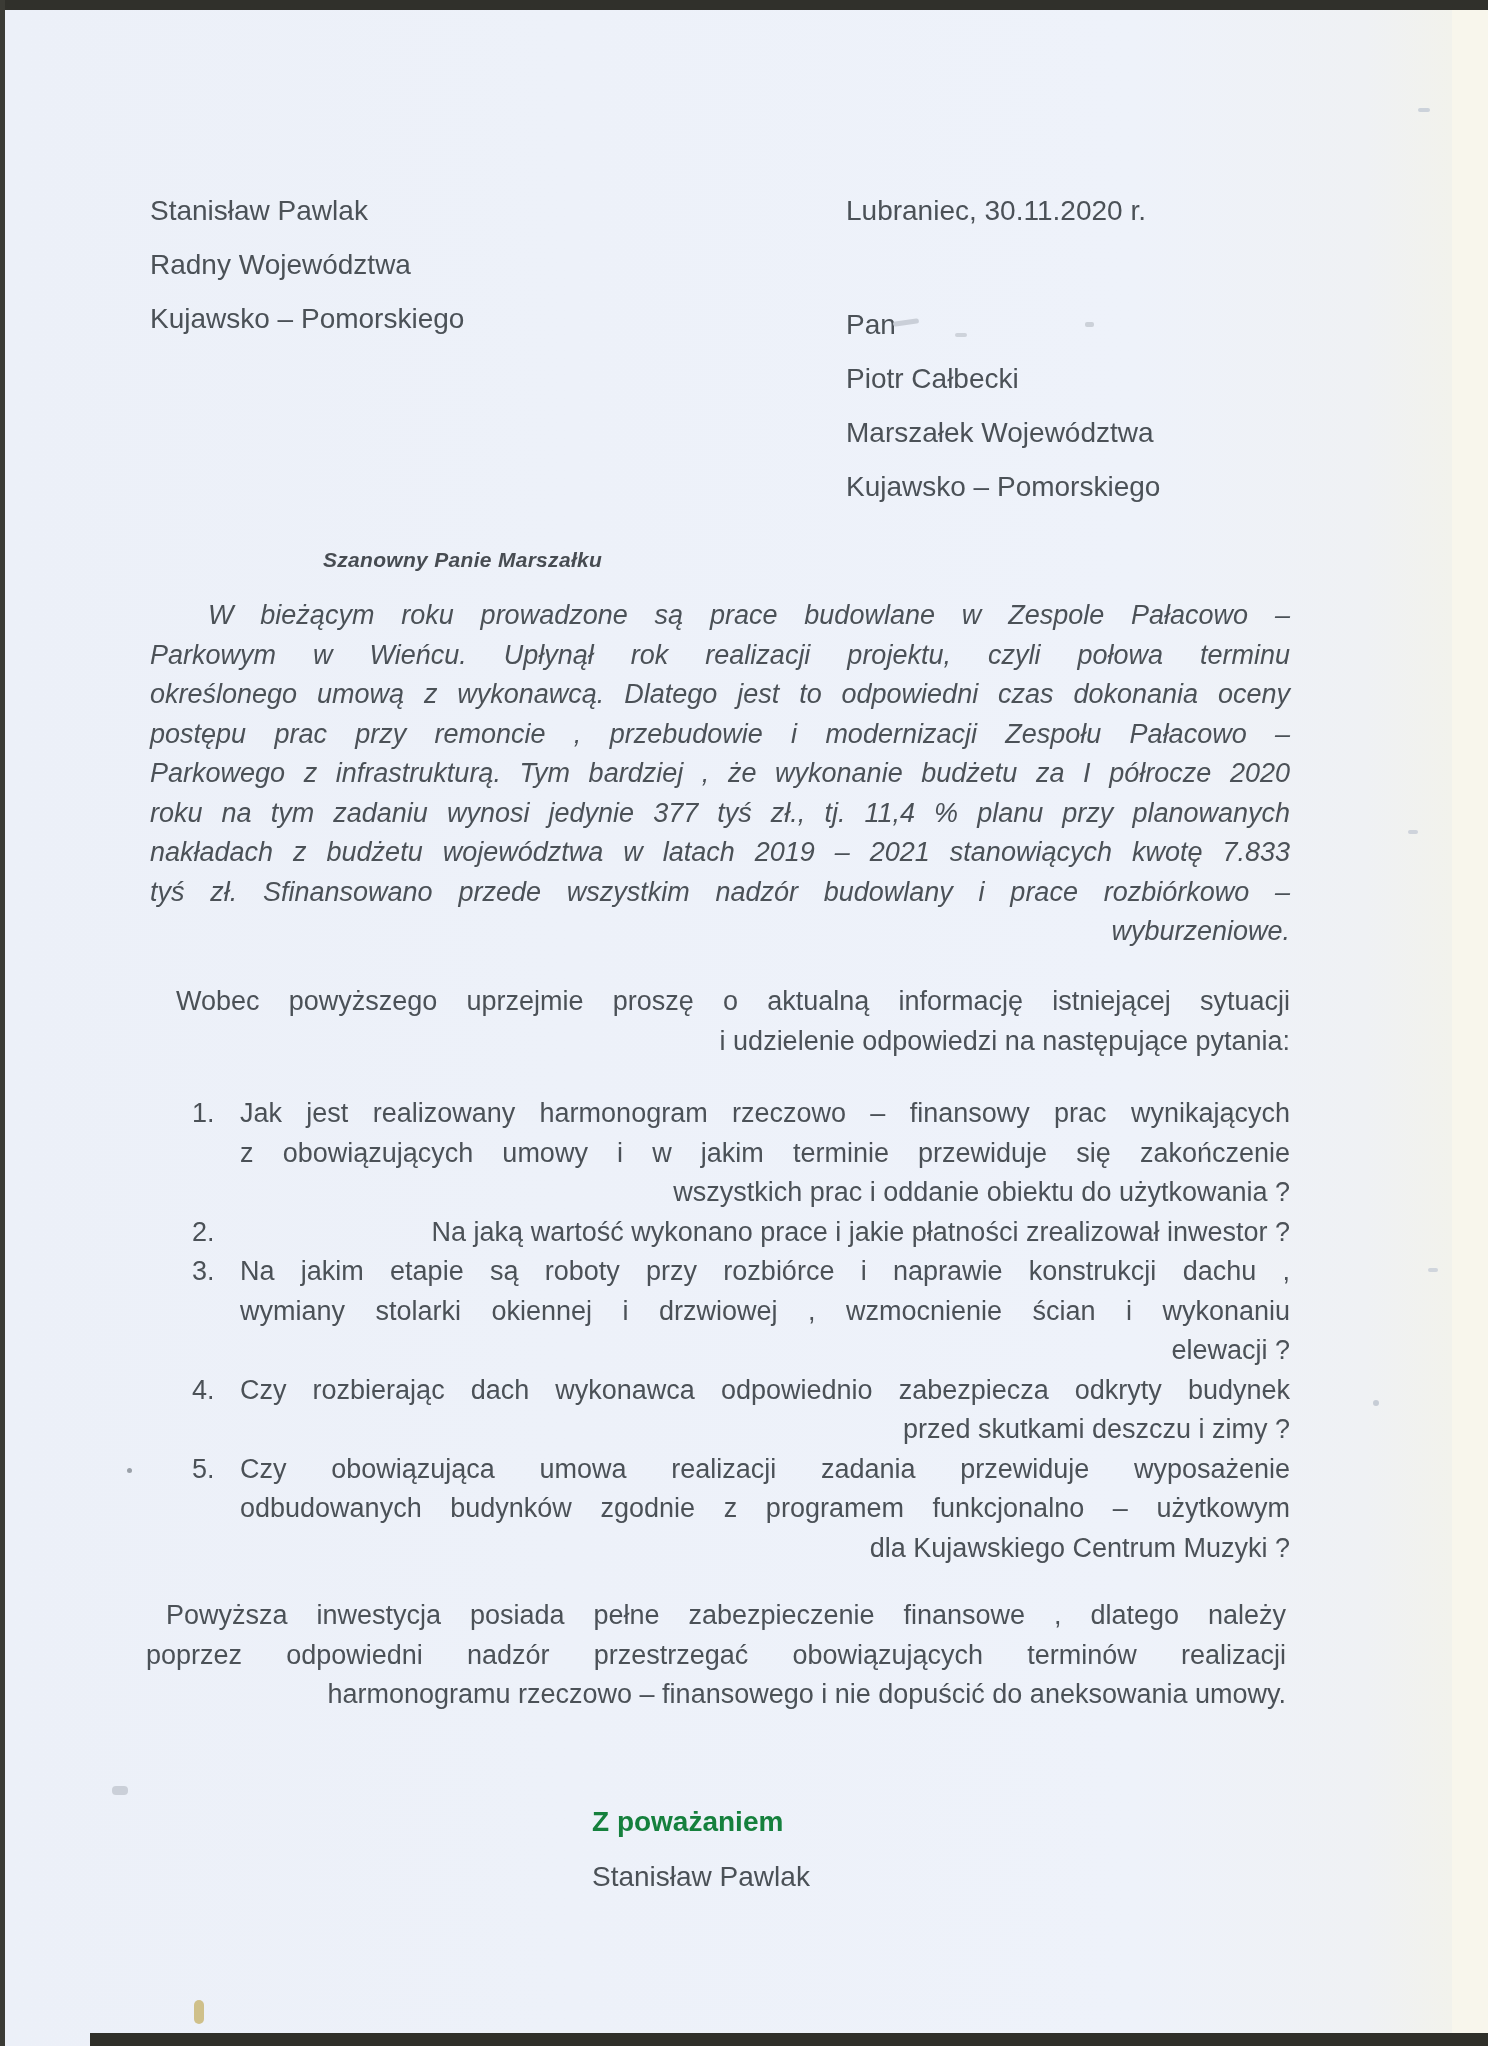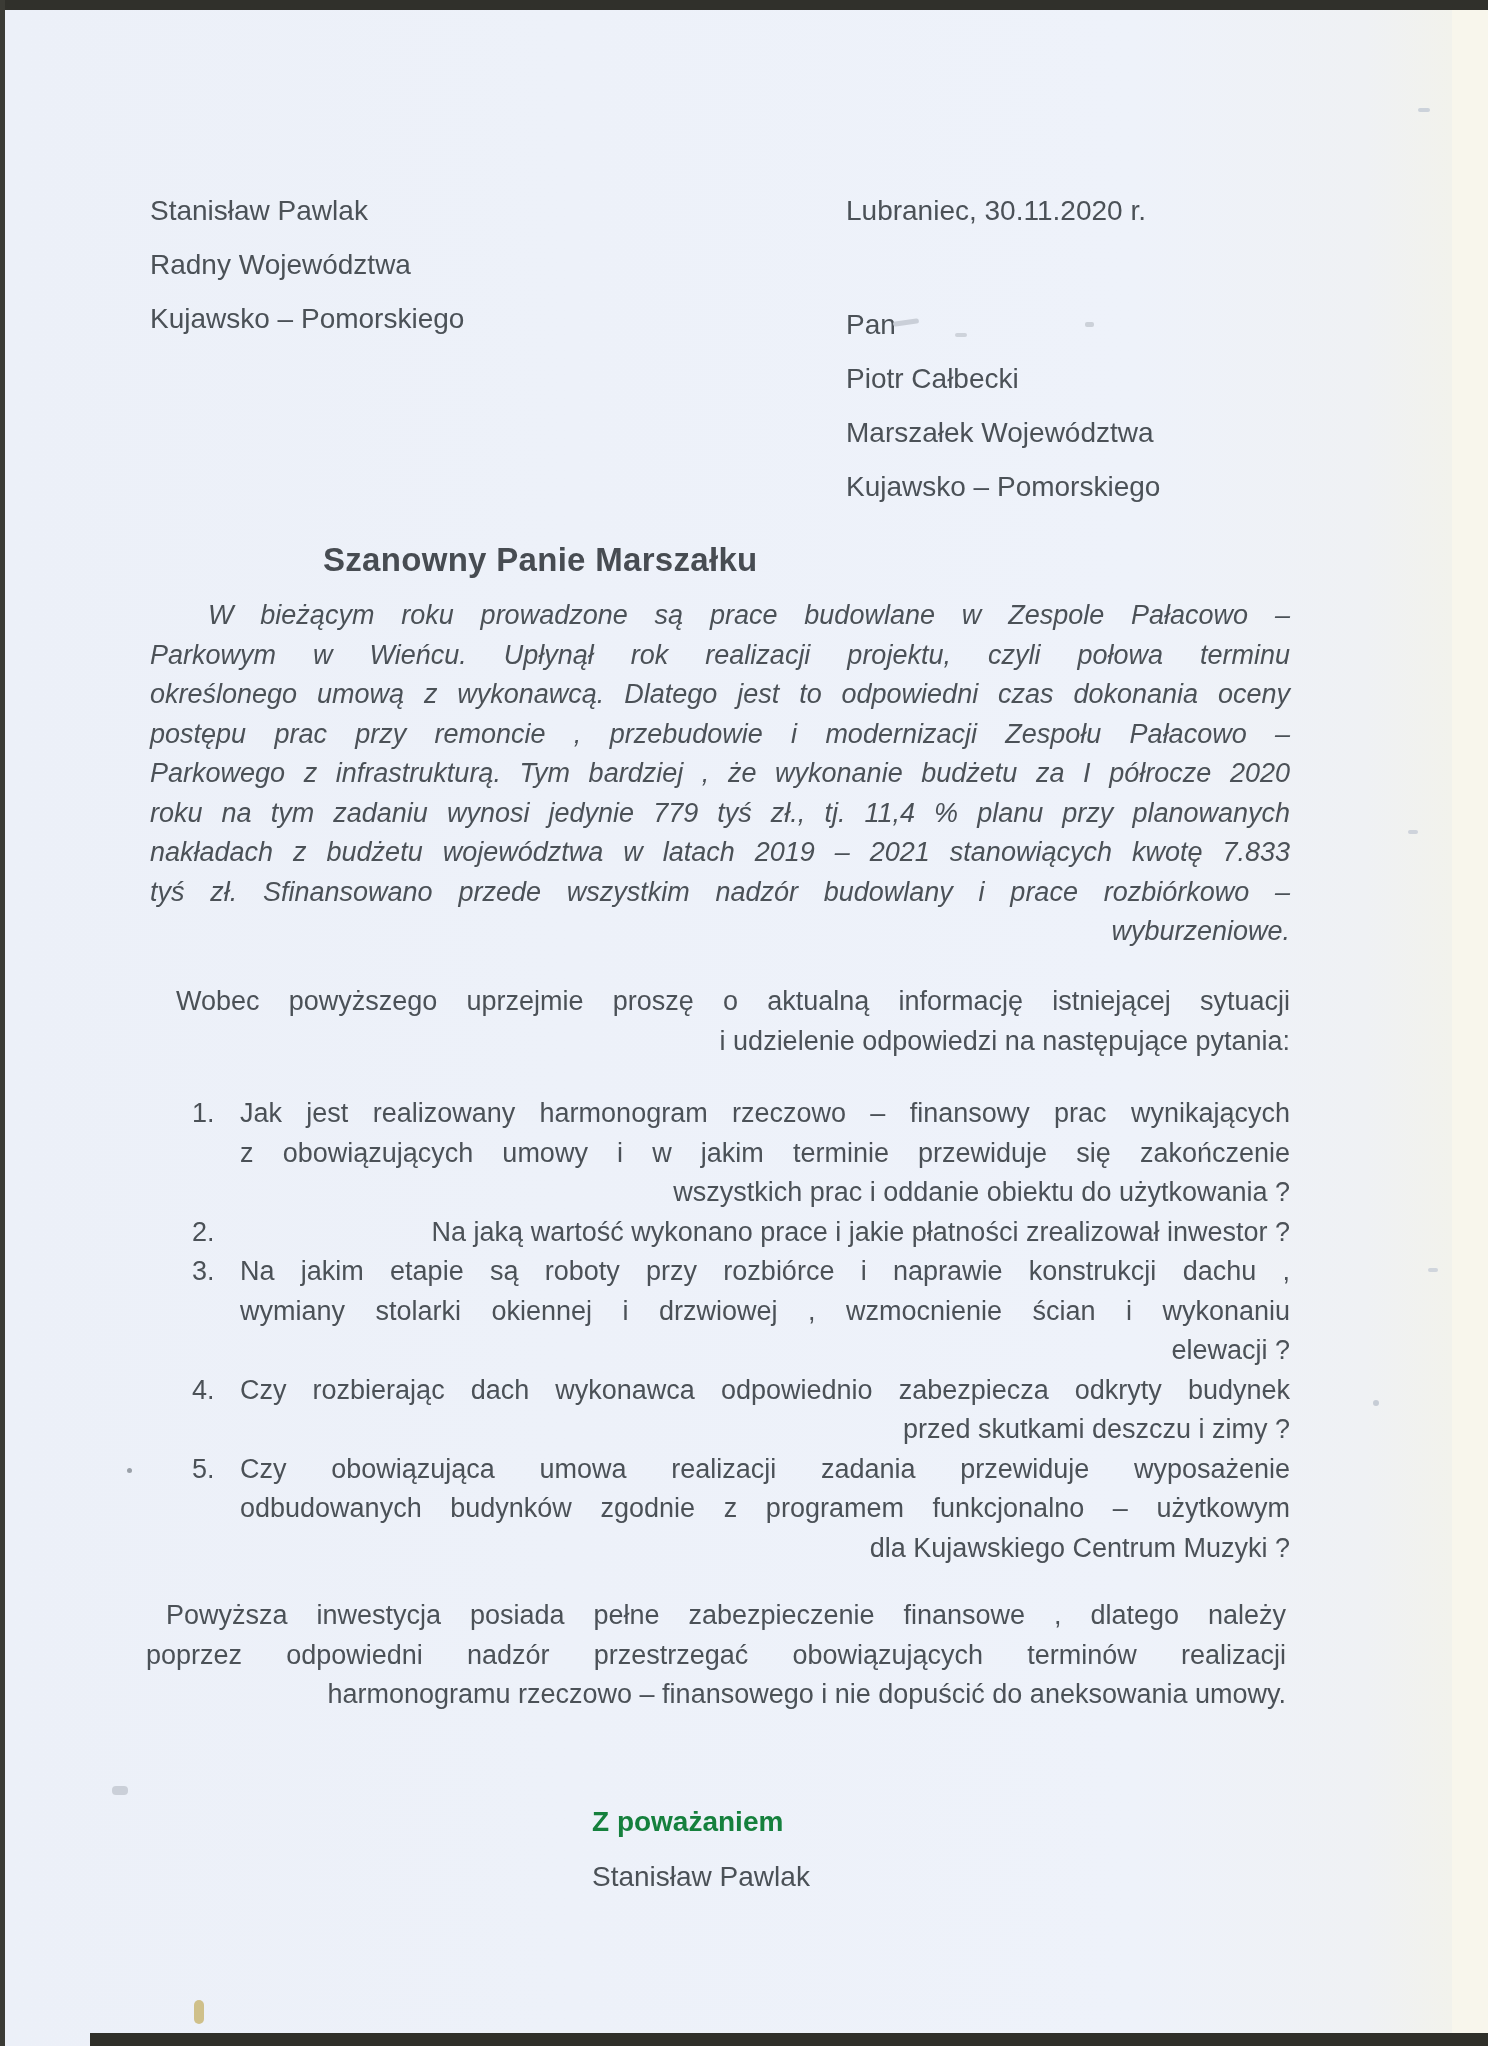--- a/index.html
+++ b/index.html
@@ -19,21 +19,21 @@
   .bottom-border { left:90px; top:2033px; width:1398px; height:13px; background:#2f2f29; }
   .right-strip { left:1452px; top:10px; width:36px; height:2036px; background:var(--cream,#f8f6ec); }
 
   
   .txt { color: var(--text-color, #4b5157); font-size:27px; line-height:39.5px; }
   .hdr { font-size:28px; line-height:42px; }
   .jpar { width:1140px; }
   .jline { text-align:justify; text-align-last:justify; }
   .lline { text-align:right; }
   .pline { text-align:left; white-space:nowrap;margin-top:12px; }
-  .salutation { font-size:33px; font-weight:bold; color:#474c52; letter-spacing:0.3px; }
+  .salutation { font-size:21px; font-weight:bold; font-style:italic; color:#474c52; letter-spacing:0.3px; }
   .valediction { font-weight:bold; font-size:28px; line-height:43px; color:#15803d; }
   .sig-name { font-size:28px; line-height:43px; }
 
   
   .q-item { position:relative; padding-left:90px; }
   .q-num { position:absolute; left:42px; top:0; }
 
   
   .artifact { position:absolute; pointer-events:none; }
   .a-tan   { left:194px; top:2000px; width:10px; height:24px; background:#cdbd84; border-radius:5px; opacity:.95; }
@@ -74,21 +74,21 @@
     </div>
 
   <div class="abs txt salutation pline" style="left:323px; top:528px;">Szanowny Panie Marszałku</div>
 
   <div class="abs txt jpar" style="left:150px; top:596px;font-style:italic;">
       <div class="jline" style="padding-left: 58px;">W bieżącym roku prowadzone są prace budowlane w Zespole Pałacowo –</div>
       <div class="jline">Parkowym w Wieńcu. Upłynął rok realizacji projektu, czyli połowa terminu</div>
       <div class="jline">określonego umową z wykonawcą. Dlatego jest to odpowiedni czas dokonania oceny</div>
       <div class="jline">postępu prac przy remoncie , przebudowie i modernizacji Zespołu Pałacowo –</div>
       <div class="jline">Parkowego z infrastrukturą. Tym bardziej , że wykonanie budżetu za I półrocze 2020</div>
-      <div class="jline">roku na tym zadaniu wynosi jedynie 779 tyś zł., tj. 11,4 % planu przy planowanych</div>
+      <div class="jline">roku na tym zadaniu wynosi jedynie 377 tyś zł., tj. 11,4 % planu przy planowanych</div>
       <div class="jline">nakładach z budżetu województwa w latach 2019 – 2021 stanowiących kwotę 7.833</div>
       <div class="jline">tyś zł. Sfinansowano przede wszystkim nadzór budowlany i prace rozbiórkowo –</div>
       <div class="lline">wyburzeniowe.</div>
     </div>
 
   <div class="abs txt jpar" style="left:150px; top:982px;">
       <div class="jline" style="padding-left: 26px;">Wobec powyższego uprzejmie proszę o aktualną informację istniejącej sytuacji</div>
       <div class="lline">i udzielenie odpowiedzi na następujące pytania:</div>
     </div>
 

